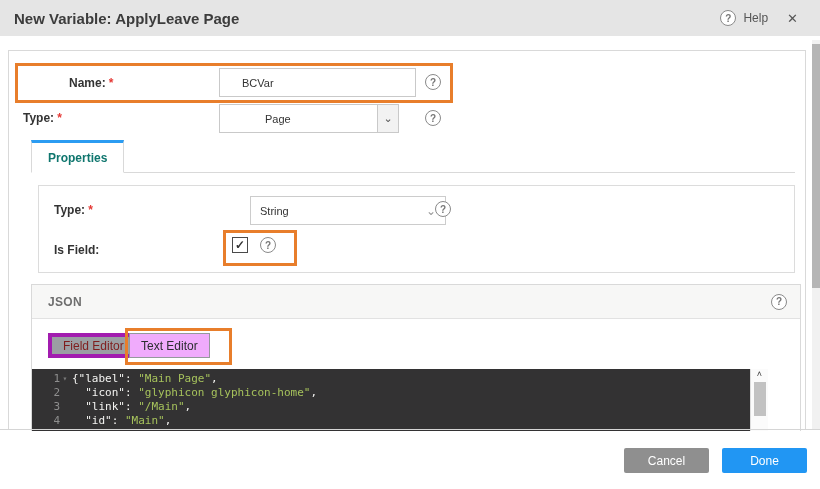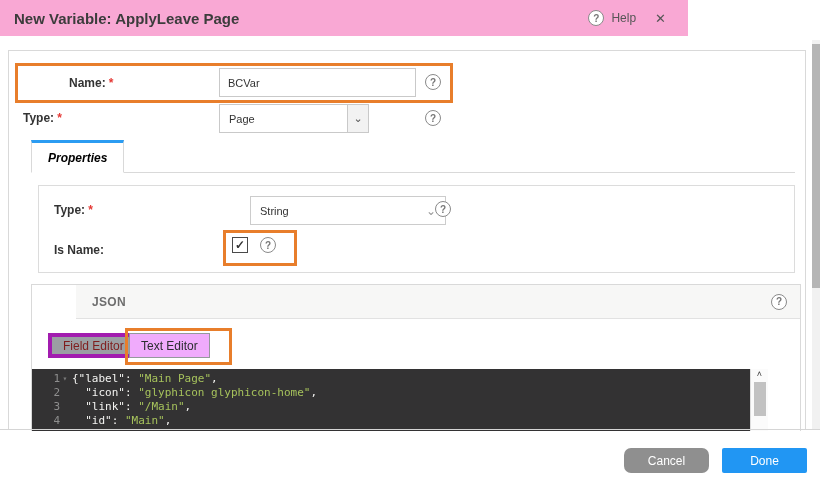--- a/index.html
+++ b/index.html
@@ -1,21 +1,21 @@
 <!DOCTYPE html>
 <html><head>
 <meta charset="utf-8">
 <style>
   * { margin:0; padding:0; box-sizing:border-box; }
   html,body { background:#fff; }
   body { font-family:"Liberation Sans", sans-serif; color:#333; }
   .dialog { position:relative; width:820px; height:489px; background:#fff; overflow:hidden; }
 
   
-  .hdr { position:absolute; left:0; top:0; width:688px; height:36px; background:#f9a8d4;
+  .hdr { position:absolute; left:0; top:0; width:820px; height:36px; background:#e5e5e5;
          display:flex; align-items:center; padding:0 14px; }
   .hdr-title { font-size:15px; font-weight:bold; color:#3C3C3C; }
   .hdr-right { position:absolute; right:22px; top:0; height:36px; display:flex; align-items:center; gap:7px; }
   .qcircle { display:inline-flex; width:16px; height:16px; border:1.4px solid #8A8A8A; border-radius:50%;
              align-items:center; justify-content:center; font-size:10px; font-weight:bold; color:#777;
              background:#fff; flex:0 0 auto; }
   .hdr-help-txt { font-size:12px; color:#565656; }
   .hdr-close { font-size:13px; color:#555; margin-left:12px; cursor:pointer; }
 
   
@@ -23,46 +23,46 @@
   .dlg-sb-thumb { position:absolute; left:0; top:4px; width:8px; height:244px; background:#B5B5B5; }
 
   
   .outer { position:absolute; left:8px; top:50px; width:798px; height:380px;
            border:1px solid #D9D9D9; border-bottom:none; background:#fff; }
 
   .field-label { position:absolute; font-size:12px; font-weight:bold; color:#333; }
   .req { color:#E53935; margin-left:3px; font-weight:bold; }
 
   .txt-input { position:absolute; height:29px; border:1px solid #C9C9C9; background:#fff;
-               font-family:"Liberation Sans", sans-serif; font-size:11px; color:#333; padding:0 8px; }
+               font-family:"Liberation Sans", sans-serif; font-size:11px; color:#333; padding:0 22px; }
 
   .sel { position:absolute; height:29px; border:1px solid #C9C9C9; background:#fff; display:flex;
          align-items:center; font-size:11px; color:#333; }
   .sel-text { padding-left:9px; flex:1; }
   .sel-btn { width:21px; height:100%; border-left:1px solid #C9C9C9; background:#F2F2F2;
              display:flex; align-items:center; justify-content:center; font-size:11px; color:#555; }
   .sel-flat-chev { padding-right:9px; color:#999; font-size:12px; }
 
   .hl-box { position:absolute; border:3px solid #E87E2B; pointer-events:none; }
 
   
   .tabs { position:absolute; left:22px; top:92px; width:764px; height:30px; border-bottom:1px solid #D9D9D9; }
   .tab { position:absolute; left:0; top:-3px; height:33px; padding:8px 16px; background:#fff;
          border:1px solid #D9D9D9; border-top:3px solid #2B9CF2; border-bottom:1px solid #fff;
-         display:flex; align-items:center; font-size:12px; font-weight:bold; color:#000000;font-style:italic; }
+         display:flex; align-items:center; font-size:12px; font-weight:bold; color:#0f766e; }
 
   
   .inner { position:absolute; left:29px; top:134px; width:757px; height:88px; border:1px solid #DCDCDC; background:#fff; }
 
   .checkbox { position:absolute; width:16px; height:16px; border:1.5px solid #4A4A4A; background:#fff;
               display:flex; align-items:center; justify-content:center; font-size:12px; font-weight:bold; color:#333; }
 
   
   .jsonp { position:absolute; left:22px; top:233px; width:770px; height:147px;
-           border:1px solid #D9D9D9; border-bottom:none; background:#fff; overflow:hidden;padding-left:44px; }
+           border:1px solid #D9D9D9; border-bottom:none; background:#fff; overflow:hidden; }
   .jsonp-hdr { position:relative; height:34px; background:#F7F7F6; border-bottom:1px solid #E2E2E2;
                display:flex; align-items:center; padding:0 16px; }
   .jsonp-title { font-size:12px; font-weight:bold; color:#6E6E6E; letter-spacing:.3px; }
   .jsonp-hdr .qcircle { position:absolute; right:13px; }
 
   .ed-btn { position:absolute; top:48px; height:25px; display:flex; align-items:center;
             font-size:12px; padding:0 11px; cursor:pointer; }
   .ed-btn.gray { left:16px; background:#9B9EA3; border:4px solid #a21caf; color:#7f1d1d; }
   .ed-btn.lite { left:97px; background:#f0abfc; border:1px solid #95989C; color:#2B2D30; }
 
@@ -77,21 +77,21 @@
   .tok-plain { color:#F4F4F2; }
   .tok-str { color:#A6C25C; }
   .ed-sb { width:18px; background:#FBFBFB; border-left:1px solid #DDD; position:relative; }
   .ed-sb-arrow { position:absolute; top:0px; left:0; width:100%; text-align:center; font-size:9px; color:#444; }
   .ed-sb-thumb { position:absolute; left:3px; top:13px; width:12px; height:34px; background:#C2C2C2; }
 
   
   .cut-line { position:absolute; left:0; top:429px; width:820px; height:1px; background:#D5D5D5; }
   .btn { position:absolute; top:448px; width:85px; height:25px; border:none; border-radius:2px;
          font-family:"Liberation Sans", sans-serif; font-size:12px; color:#fff; cursor:pointer; }
-  .btn-cancel { left:624px; background:#8F8F8F;border-radius:7px; }
+  .btn-cancel { left:624px; background:#8F8F8F; }
   .btn-done { left:722px; background:#2196F3; }
 </style>
 </head>
 <body>
 
 <div class="dialog">
 
   <div class="hdr">
     <div class="hdr-title">New Variable: ApplyLeave Page</div>
     <div class="hdr-right">
@@ -110,21 +110,21 @@
     <div class="hl-box" style="left:6px; top:12px; width:438px; height:40px;"></div>
     <div class="field-label" style="left:14px; top:25px;margin-left:46px;">
       <span>Name:</span><span class="req">*</span>
     </div>
     <input class="txt-input" style="left: 210px; top: 17px; width: 197px;" value="BCVar">
     <span class="qcircle" style="position:absolute; left:416px; top:23px;">?</span>
 
     <div class="field-label" style="left:14px; top:60px;">
       <span>Type:</span><span class="req">*</span>
     </div>
-    <div class="sel" style="left:210px; top:53px; width:150px;">
+    <div class="sel" style="left:210px; top:53px; width:180px;padding-left:36px;">
       <span class="sel-text">Page</span>
       <span class="sel-btn">⌄</span>
     </div>
     <span class="qcircle" style="position:absolute; left:416px; top:59px;">?</span>
 
     <div class="tabs">
       <div class="tab">
         <span>Properties</span>
       </div>
     </div>
@@ -134,21 +134,21 @@
         <span>Type:</span><span class="req">*</span>
       </div>
       <div class="sel" style="left:188px; top:10px; width:196px; border-color:#CCC;margin-left:23px;">
         <span class="sel-text">String</span>
         <span class="sel-flat-chev">⌄</span>
       </div>
       <span class="qcircle" style="position:absolute; left:396px; top:15px;">?</span>
 
       <div class="hl-box" style="left:184px; top:44px; width:74px; height:36px;"></div>
       <div class="field-label" style="left:15px; top:57px;">
-        <span>Is Name:</span>
+        <span>Is Field:</span>
       </div>
       <div class="checkbox" style="left:193px; top:51px;">
         <span>✓</span>
       </div>
       <span class="qcircle" style="position:absolute; left:221px; top:51px;">?</span>
     </div>
 
     <div class="jsonp">
       <div class="jsonp-hdr">
         <span class="jsonp-title">JSON</span>

